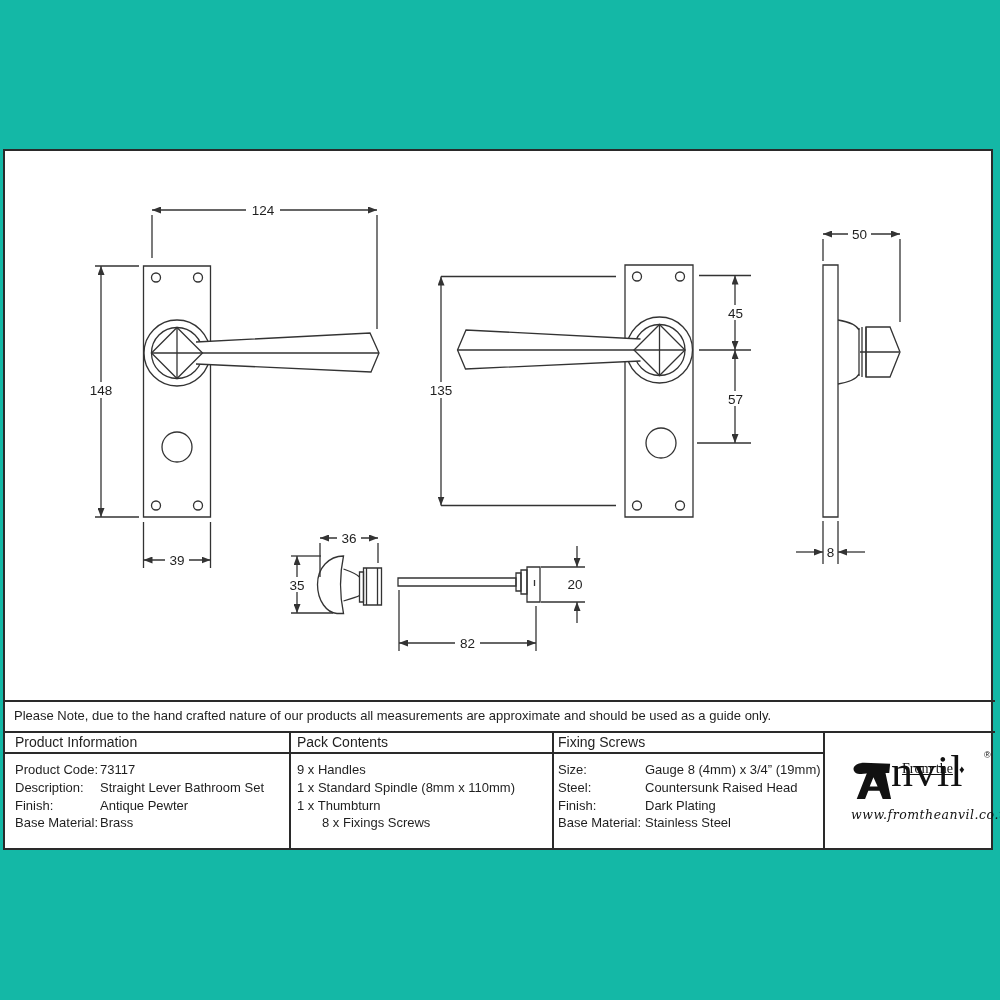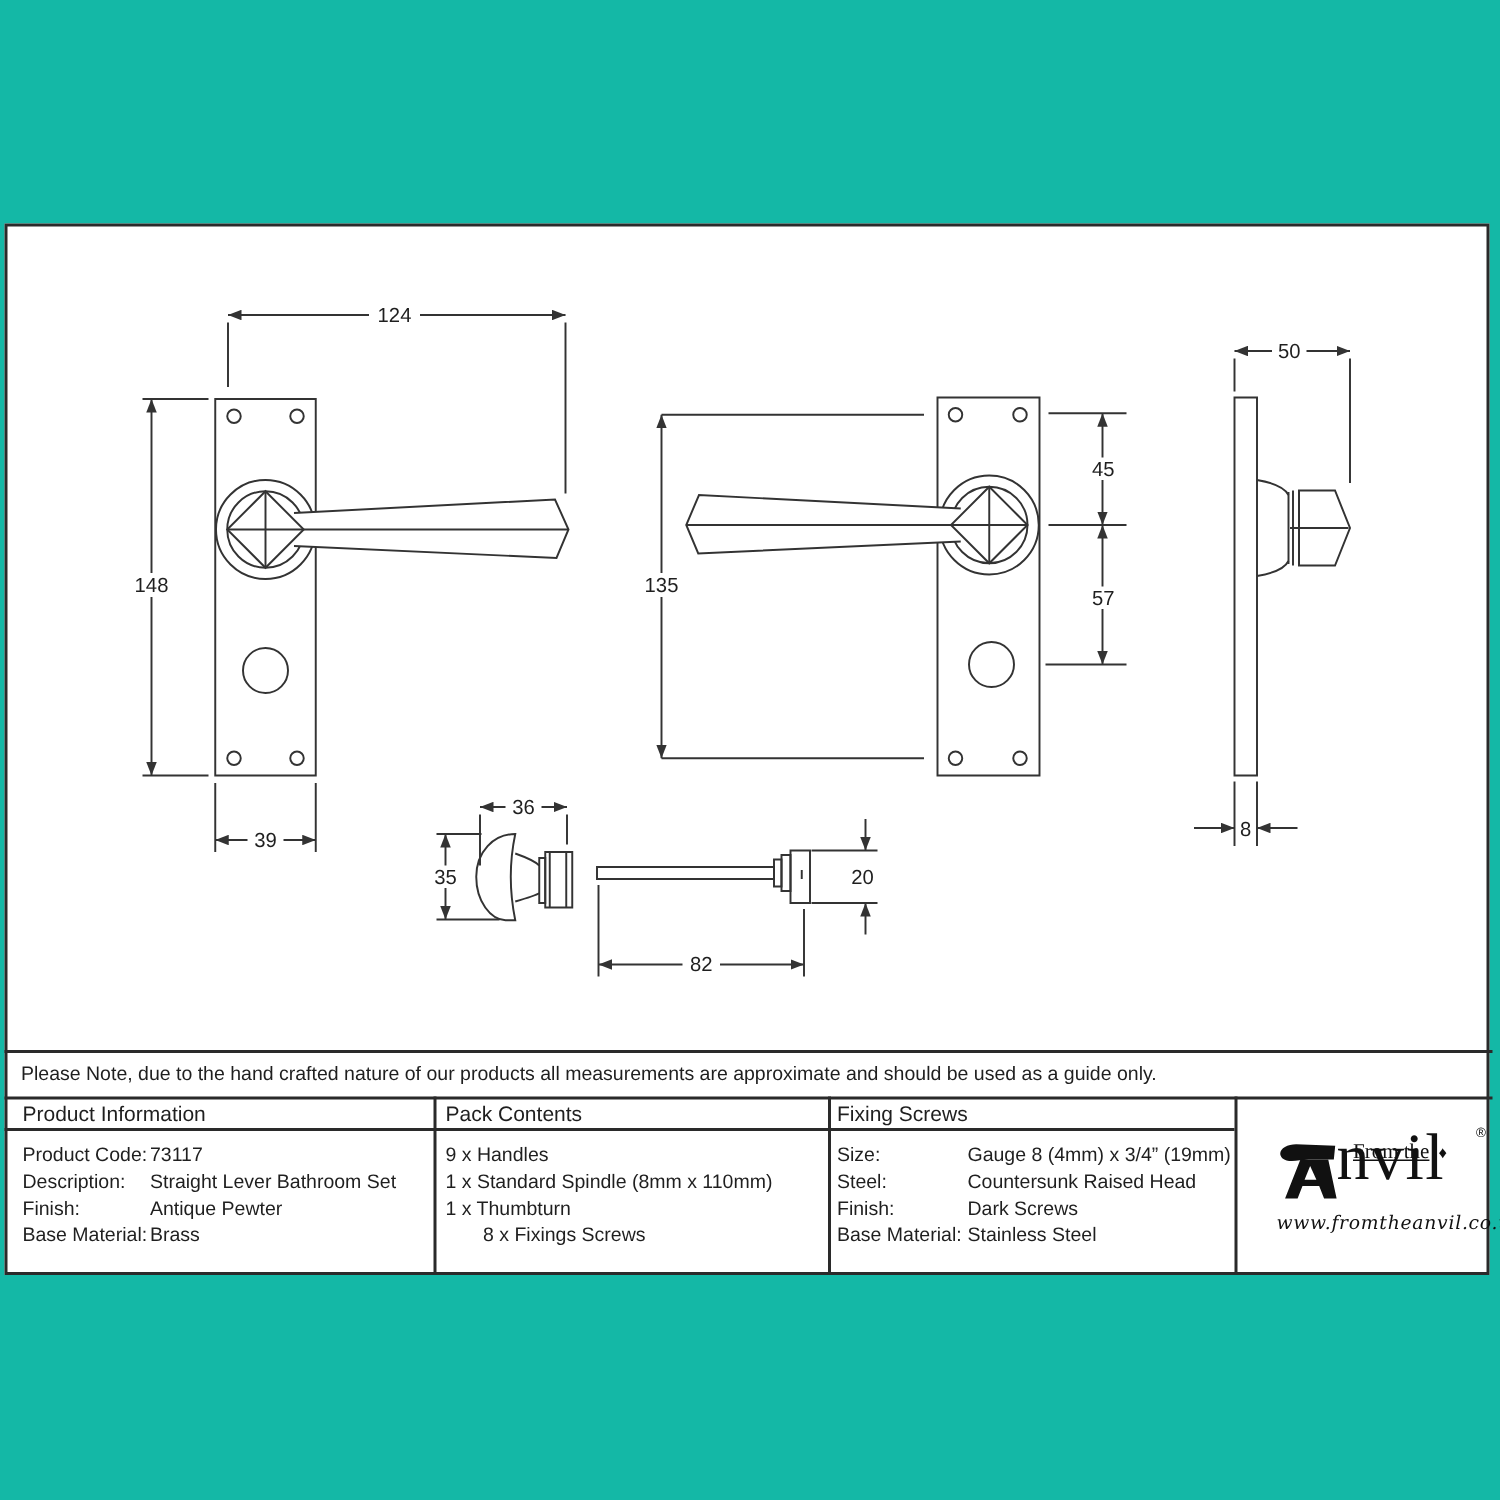--- a/index.html
+++ b/index.html
@@ -196,21 +196,21 @@
   <div class="txt" style="left:297px;top:762px;">9 x Handles</div>
   <div class="txt" style="left:297px;top:780px;">1 x Standard Spindle (8mm x 110mm)</div>
   <div class="txt" style="left:297px;top:798px;">1 x Thumbturn</div>
   <div class="txt" style="left:284px;top:815px;margin-left:38px;">8 x Fixings Screws</div>
 
   <div class="txt" style="left:558px;top:762px;">Size:</div>
   <div class="txt" style="left:645px;top:762px;">Gauge 8 (4mm) x 3/4” (19mm)</div>
   <div class="txt" style="left:558px;top:780px;">Steel:</div>
   <div class="txt" style="left:645px;top:780px;">Countersunk Raised Head</div>
   <div class="txt" style="left:558px;top:798px;">Finish:</div>
-  <div class="txt" style="left:645px;top:798px;">Dark Screws</div>
+  <div class="txt" style="left:645px;top:798px;">Dark Plating</div>
   <div class="txt" style="left:558px;top:815px;">Base Material:</div>
   <div class="txt" style="left:645px;top:815px;">Stainless Steel</div>
 
   <div class="logo">
     <svg viewBox="0 0 44 42" style="position:absolute;left:7px;top:11px;width:41px;height:39px;">
       <path fill="#111" d="M3,12 C-1.5,7 5,2 13,2 L41,3 L40,13 L22,13 C14,13.5 7,15.5 3,12 Z"></path>
       <path fill="#111" d="M16,13 L36,13 L42,41 L33,41 L29.5,32 L17.5,32 L14,41 L5,41 Z"></path>
       <path fill="#fff" d="M23,17.5 L27.5,27.5 L19,27.5 Z"></path>
     </svg>
     <span class="nvil">nvil</span>

